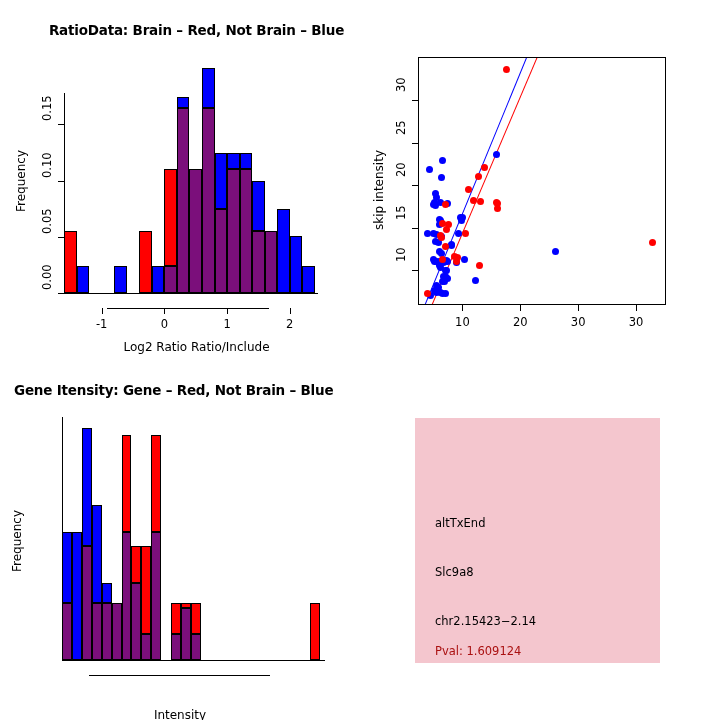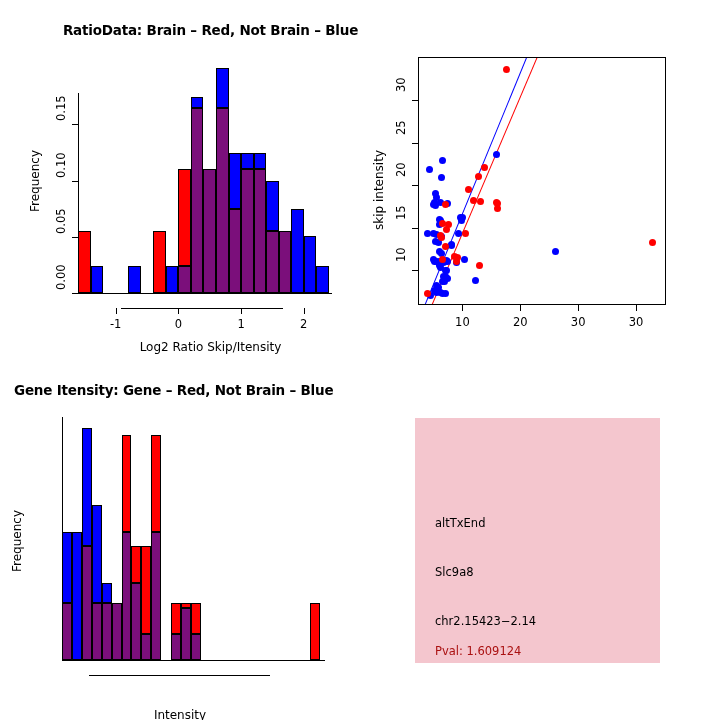--- a/index.html
+++ b/index.html
@@ -27,21 +27,21 @@
   .dot{position:absolute;border-radius:50%;width:7px;height:7px;margin-left:-3.5px;margin-top:-3.5px;}
   .fitline{position:absolute;height:0;border-top:1.3px solid;transform-origin:0 0;}
   .frame{position:absolute;border:1px solid #000;box-sizing:border-box;}
   .infopanel{position:absolute;box-sizing:border-box;}
   .infoline{position:absolute;font-size:11.5px;white-space:nowrap;}
   .clip{position:absolute;overflow:hidden;}
 </style>
 </head>
 <body>
 
-<div class="panel" style="left:16px;top:0;width:360px;height:360px;padding-left:29px;">
+<div class="panel" style="left:2px;top:0;width:360px;height:360px;padding-left:29px;">
 
   <div class="ttl" style="top:22px;">RatioData: Brain – Red, Not Brain – Blue</div>
 
   <div class="clip" style="left:52px;top:55px;width:270px;height:240px;">
     <div id="ratio-bars" style="position:absolute;left:0;top:0;width:270px;height:240px;">
         <div class="bar" style="left:10px;top:175.97752808988764px;width:12.543209876543205px;height:62.02247191011236px;background:#FF0000;"></div>
         <div class="bar" style="left:22.543209876543216px;top:210.86516853932585px;width:12.543209876543209px;height:27.13483146067415px;background:#0000FF;"></div>
         <div class="bar" style="left:60.172839506172835px;top:210.86516853932585px;width:12.543209876543202px;height:27.13483146067415px;background:#0000FF;"></div>
         <div class="bar" style="left:85.25925925925925px;top:175.97752808988764px;width:12.543209876543216px;height:62.02247191011236px;background:#FF0000;"></div>
         <div class="bar" style="left:97.80246913580247px;top:210.86516853932585px;width:12.543209876543202px;height:27.13483146067415px;background:#0000FF;"></div>
@@ -85,21 +85,21 @@
   <div id="ratio-xticks">
       <div class="tick" style="left:99.62962962962962px;top:308px;height:6px;"></div>
       <div class="tlabX" style="left:99.62962962962962px;top:317px;">-1</div>
       <div class="tick" style="left:162.34567901234567px;top:308px;height:6px;"></div>
       <div class="tlabX" style="left:162.34567901234567px;top:317px;">0</div>
       <div class="tick" style="left:225.06172839506172px;top:308px;height:6px;"></div>
       <div class="tlabX" style="left:225.06172839506172px;top:317px;">1</div>
       <div class="tick" style="left:287.7777777777777px;top:308px;height:6px;"></div>
       <div class="tlabX" style="left:287.7777777777777px;top:317px;">2</div>
     </div>
-  <div class="axttlX" style="top:340px;">Log2 Ratio Skip/Itensity</div>
+  <div class="axttlX" style="top:340px;">Log2 Ratio Ratio/Include</div>
 </div>
 
 <div class="panel" style="left:360px;top:0;width:360px;height:360px;">
 
 
   <div class="frame" style="left:58px;top:57px;width:248px;height:248px;"></div>
 
   <div class="clip" style="left:59px;top:58px;width:246px;height:246px;">
     <div id="scatter-content" style="position:absolute;left:0;top:0;width:246px;height:246px;">
         <div class="fitline" style="left:4.630588235294116px;top:247.69655172413792px;width:269.616921091596px;border-top-color:#0000FF;transform:rotate(-67.66692967383327deg);"></div>

